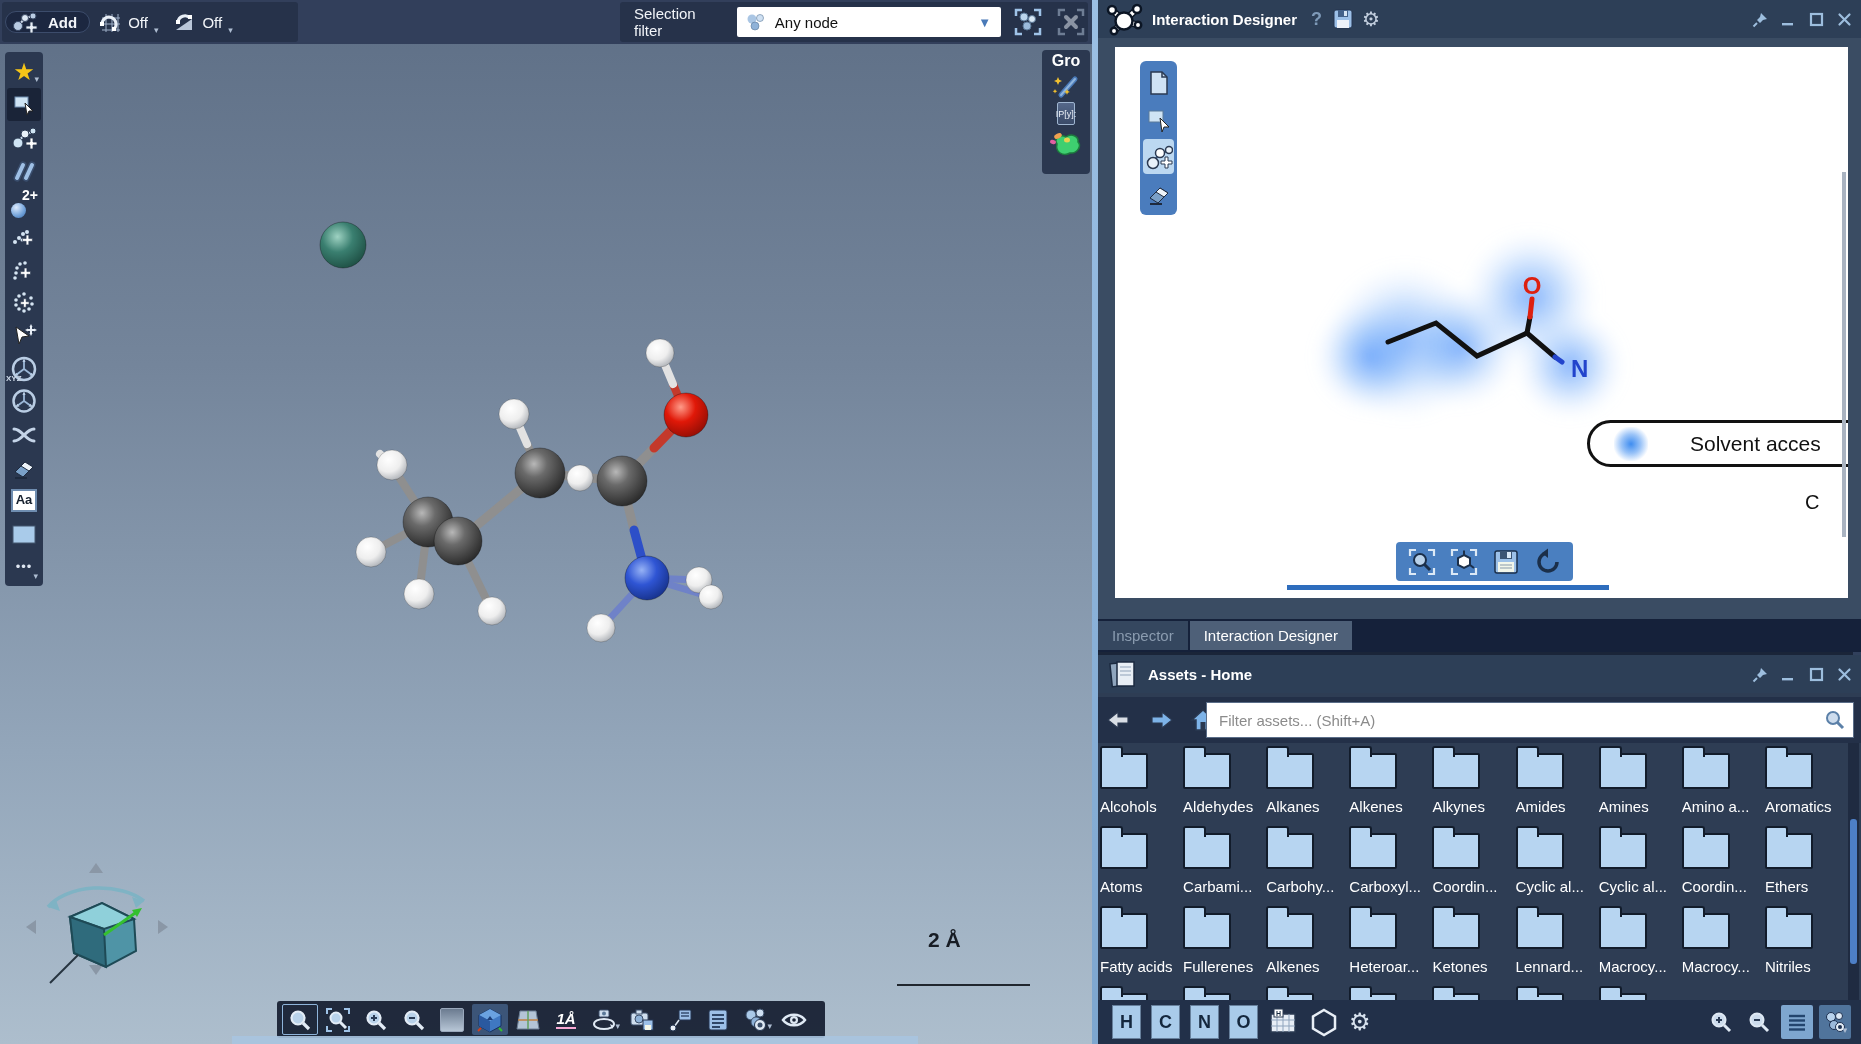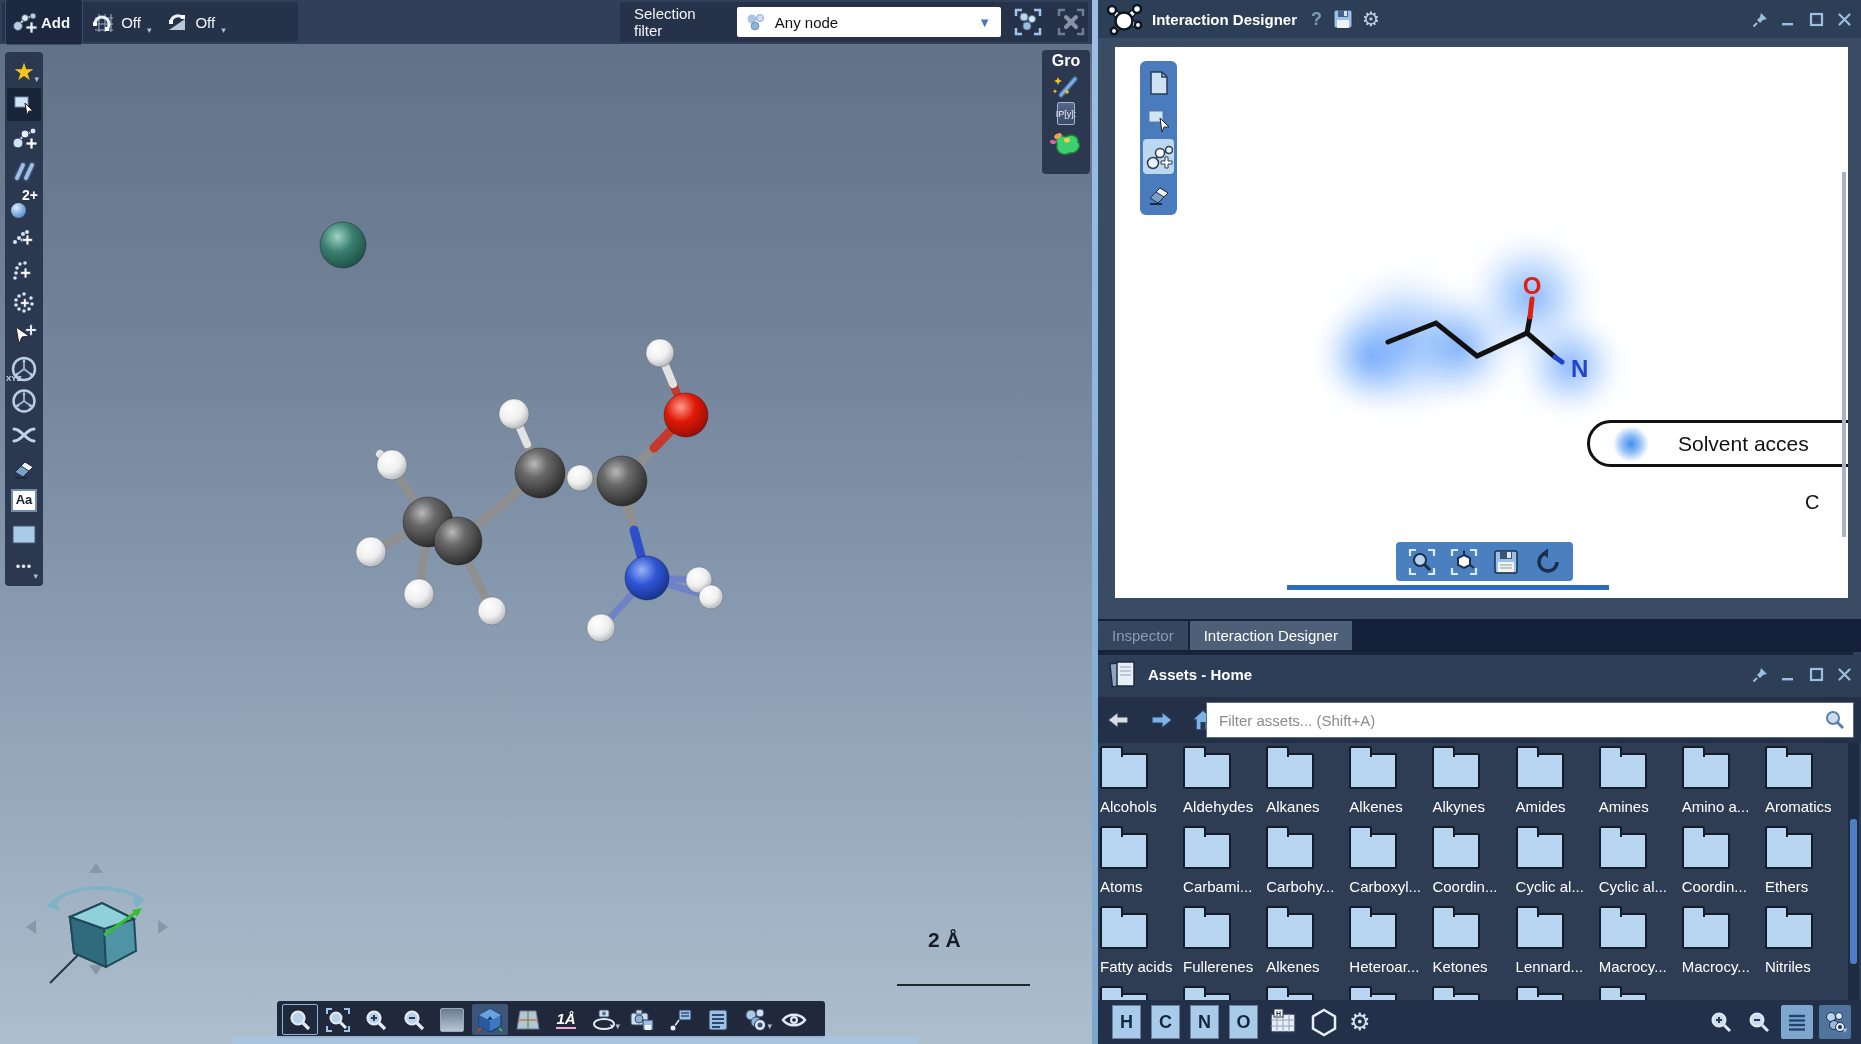--- a/index.html
+++ b/index.html
@@ -6,21 +6,21 @@
 html,body{width:1861px;height:1044px;overflow:hidden}
 #app{position:relative;width:1861px;height:1044px;font-family:"Liberation Sans",sans-serif;background:#31405c}
 .abs{position:absolute}
 .dots{background-image:radial-gradient(rgba(140,170,210,.13) 1px,transparent 1.3px);background-size:5px 5px}
 
 #viewport{position:absolute;left:0;top:0;width:1092px;height:1044px;background:linear-gradient(180deg,#5e6f86 0%,#74859b 35%,#93a6ba 72%,#adbecd 100%);overflow:hidden}
 #top-bar{position:absolute;left:0;top:0;width:1092px;height:44px;background:#323f5b}
 .tb-group{position:absolute;top:2px;height:40px;background:#26324a;border-radius:3px;display:flex;align-items:center}
 .tb-label{color:#f2f5f9;font-size:15px}
 .caret{color:#aebdd2;font-size:9px;align-self:flex-end;margin:0 2px 4px 0}
-#add-btn{height:46px;margin-left:3px;background:#1c2740;border:1px solid #3c4c6b;border-radius:3px;display:flex;align-items:center;padding:0 12px 0 6px;gap:3px}
+#add-btn{height:22px;margin-left:3px;background:#1c2740;border:1px solid #3c4c6b;border-radius:11px;display:flex;align-items:center;padding:0 12px 0 6px;gap:10px}
 .snap-toggle{display:flex;align-items:center;gap:6px;height:34px;padding:0 4px 0 8px}
 .sq-btn{width:34px;height:34px;display:flex;align-items:center;justify-content:center;border-radius:3px}
 #filter-dd{width:268px;height:30px;background:#fff;border-radius:2px;display:flex;align-items:center;gap:8px;padding:0 4px 0 8px}
 #filter-dd .dd-text{flex:1;font-size:15px;color:#111}
 #filter-dd .dd-arrow{color:#4a7ab8;font-size:13px;padding-right:6px}
 
 #left-tools{position:absolute;left:5px;top:52px;width:38px;background:#2b3850;border-radius:4px;padding:3px 0;display:flex;flex-direction:column;align-items:center}
 .lt-btn{width:34px;height:33px;display:flex;align-items:center;justify-content:center;color:#dfe7f2;position:relative}
 .lt-btn.pressed{background:#1a2438;border-radius:3px}
 
@@ -43,21 +43,21 @@
 .win-btns{position:absolute;right:8px;top:0;height:38px;display:flex;align-items:center;gap:10px}
 .win-btn{width:18px;height:18px;display:flex;align-items:center;justify-content:center}
 
 #id-window{position:absolute;left:0;top:0;width:763px;height:619px;background:#3a4c63}
 #id-canvas{position:absolute;left:17px;top:47px;width:733px;height:551px;background:#fff;overflow:hidden}
 #id-toolstrip{position:absolute;left:25px;top:14px;width:37px;background:#4a7cbd;border-radius:6px;padding:4px 0;display:flex;flex-direction:column;align-items:center;gap:2px}
 .ts-btn{width:31px;height:35px;display:flex;align-items:center;justify-content:center;border-radius:4px}
 .ts-btn.lit{background:#bcd8f1}
 #id-legend{position:absolute;left:472px;top:373px;width:290px;height:47px;border:3px solid #111;border-radius:24px;background:#fff;display:flex;align-items:center}
 #legend-dot{width:34px;height:34px;margin-left:24px;background:radial-gradient(circle,#3f8df0 0%,rgba(120,175,245,.75) 40%,rgba(170,205,250,.35) 65%,rgba(255,255,255,0) 75%)}
-#legend-text{font-size:21px;color:#111;margin-left:30px;white-space:nowrap}
+#legend-text{font-size:21px;color:#111;margin-left:42px;white-space:nowrap}
 #corner-c{position:absolute;left:690px;top:444px;font-size:20px;color:#111}
 #id-minibar{position:absolute;left:281px;top:495px;width:177px;height:39px;background:#4a7fc0;border-radius:4px;display:flex;align-items:center;justify-content:center;gap:4px}
 .mb-btn{width:38px;height:33px;display:flex;align-items:center;justify-content:center;border-radius:3px}
 #id-hscroll{position:absolute;left:172px;top:538px;width:322px;height:5px;background:#2e6dbd}
 #id-vscroll{position:absolute;left:727px;top:125px;width:4px;height:365px;background:#a9b3c1}
 
 #tabs-row{position:absolute;left:0;top:619px;width:763px;height:33px;background:#15213a;display:flex;align-items:flex-start}
 .tab{height:29px;margin-top:2px;display:flex;align-items:center;padding:0 14px;font-size:15px}
 .tab.inactive{background:#35475f;color:#8b9cb0}
 .tab.active{background:#4e6078;color:#fff}

